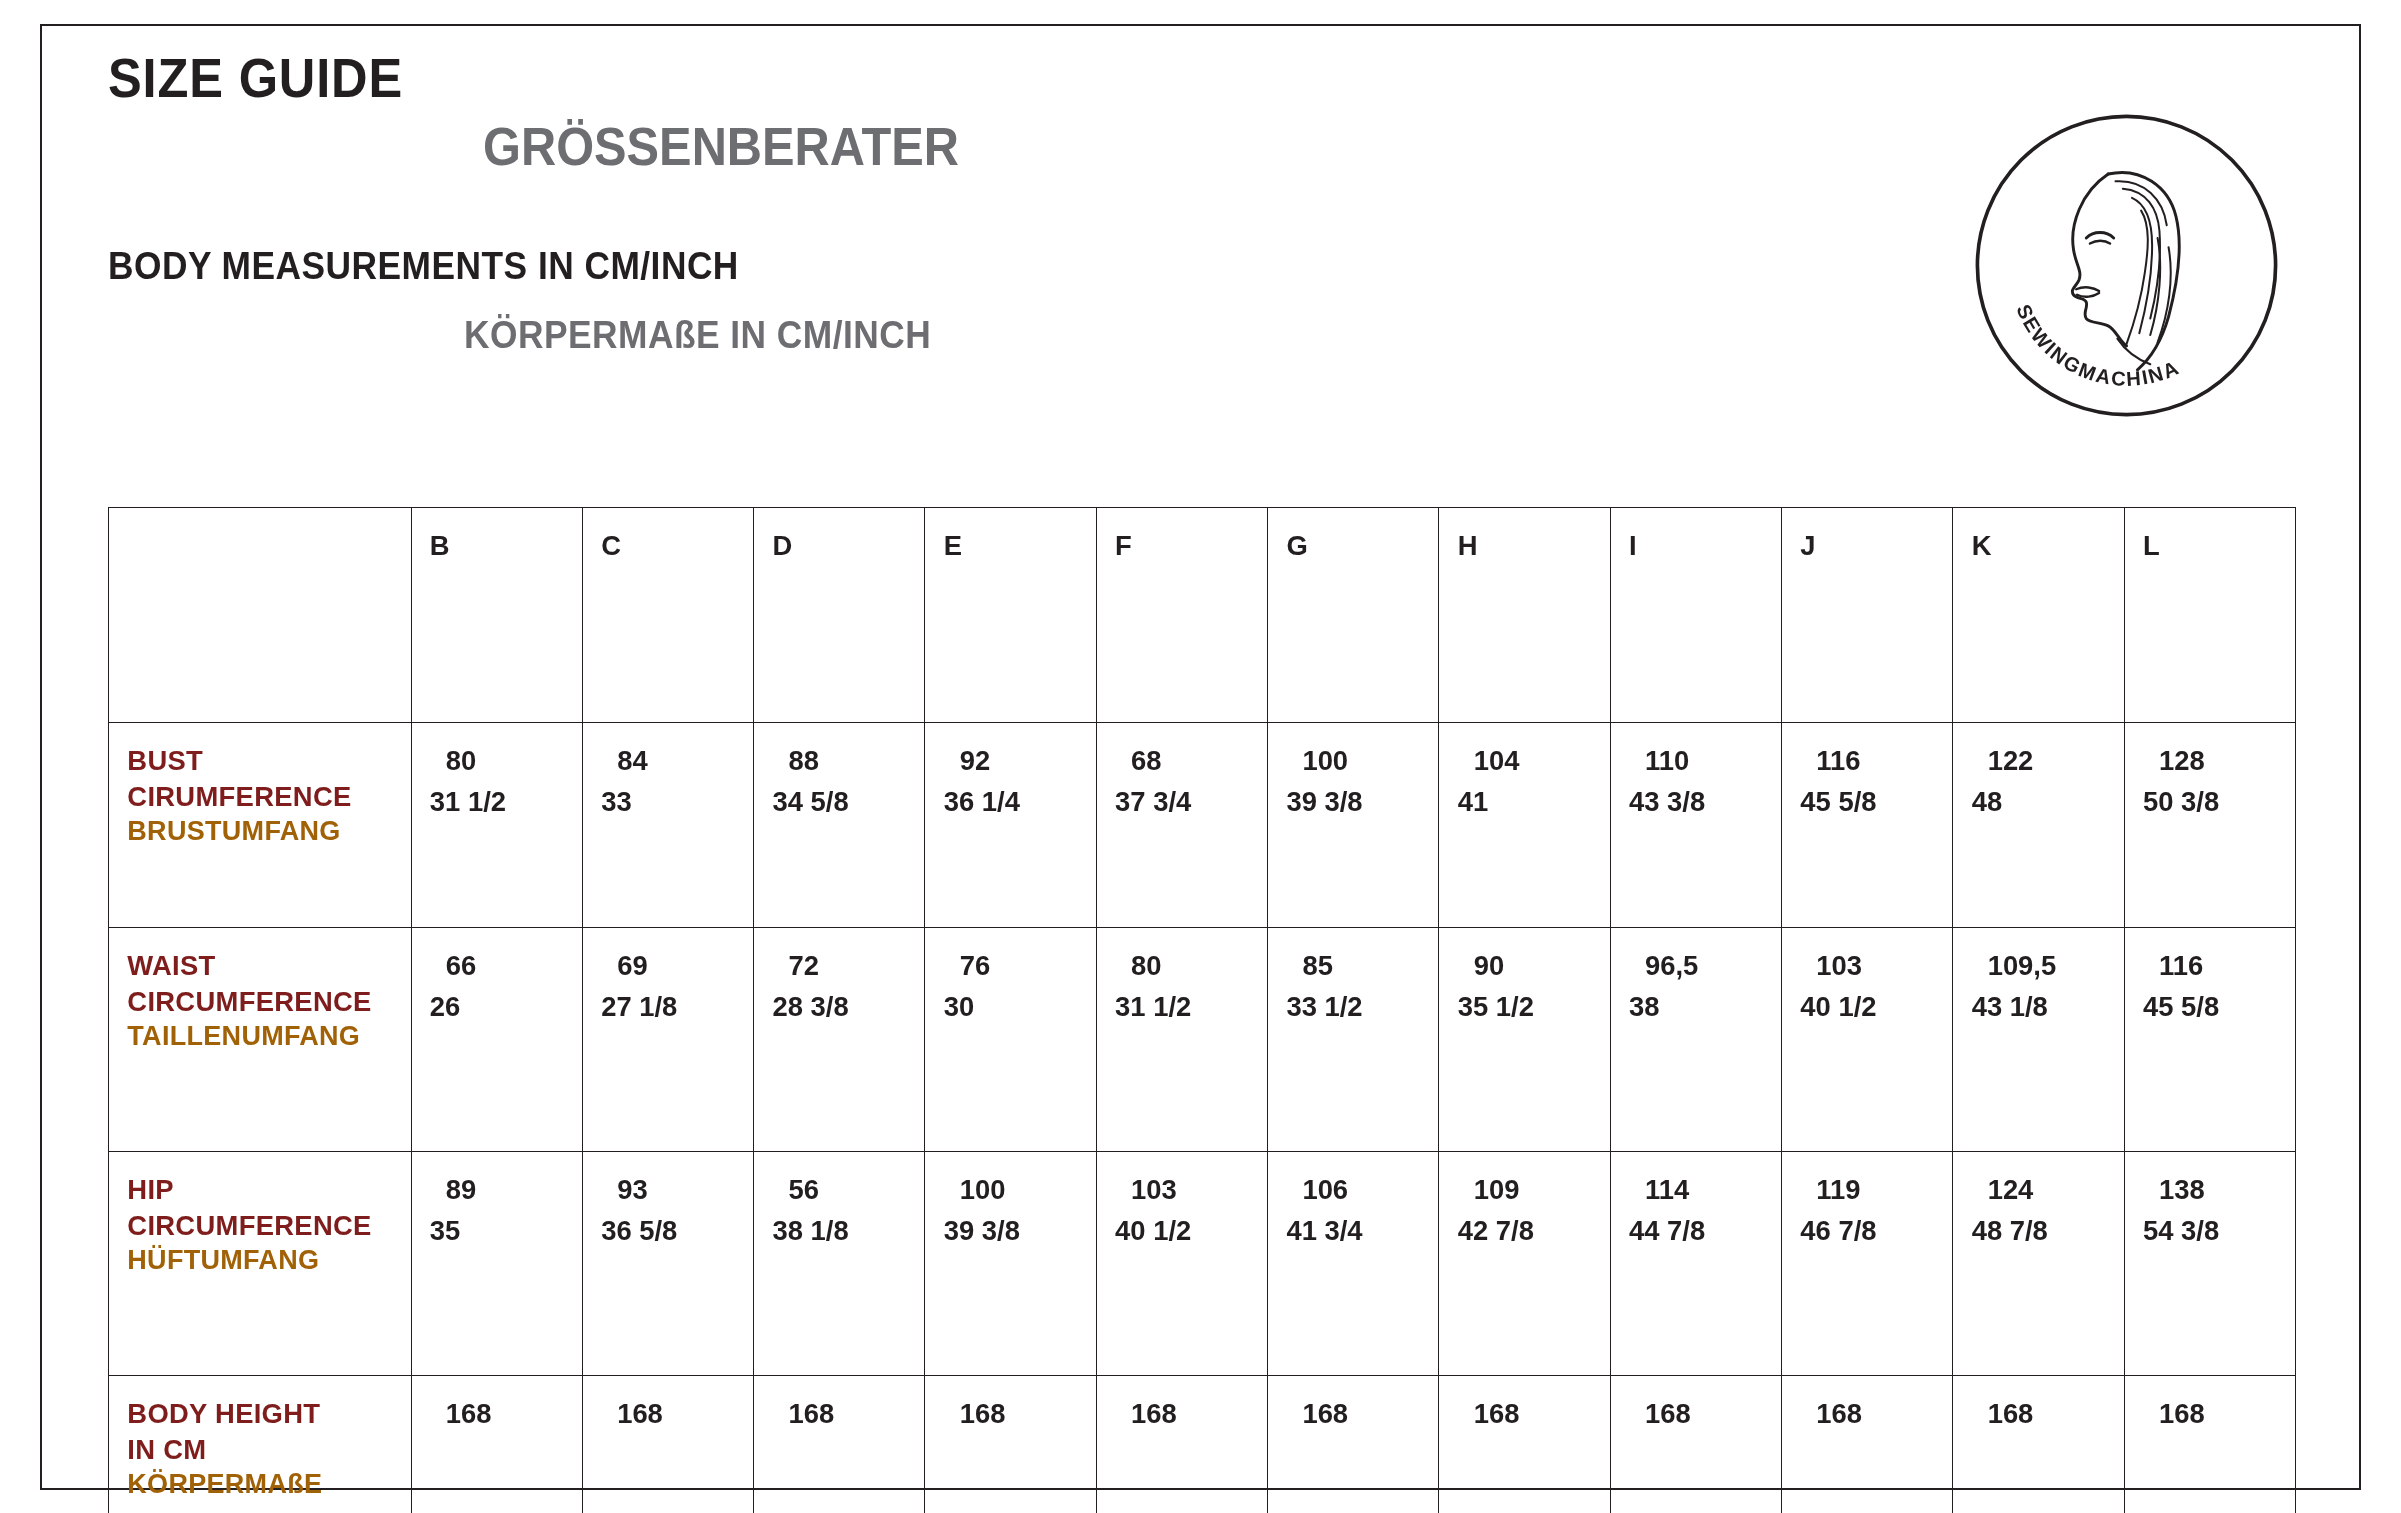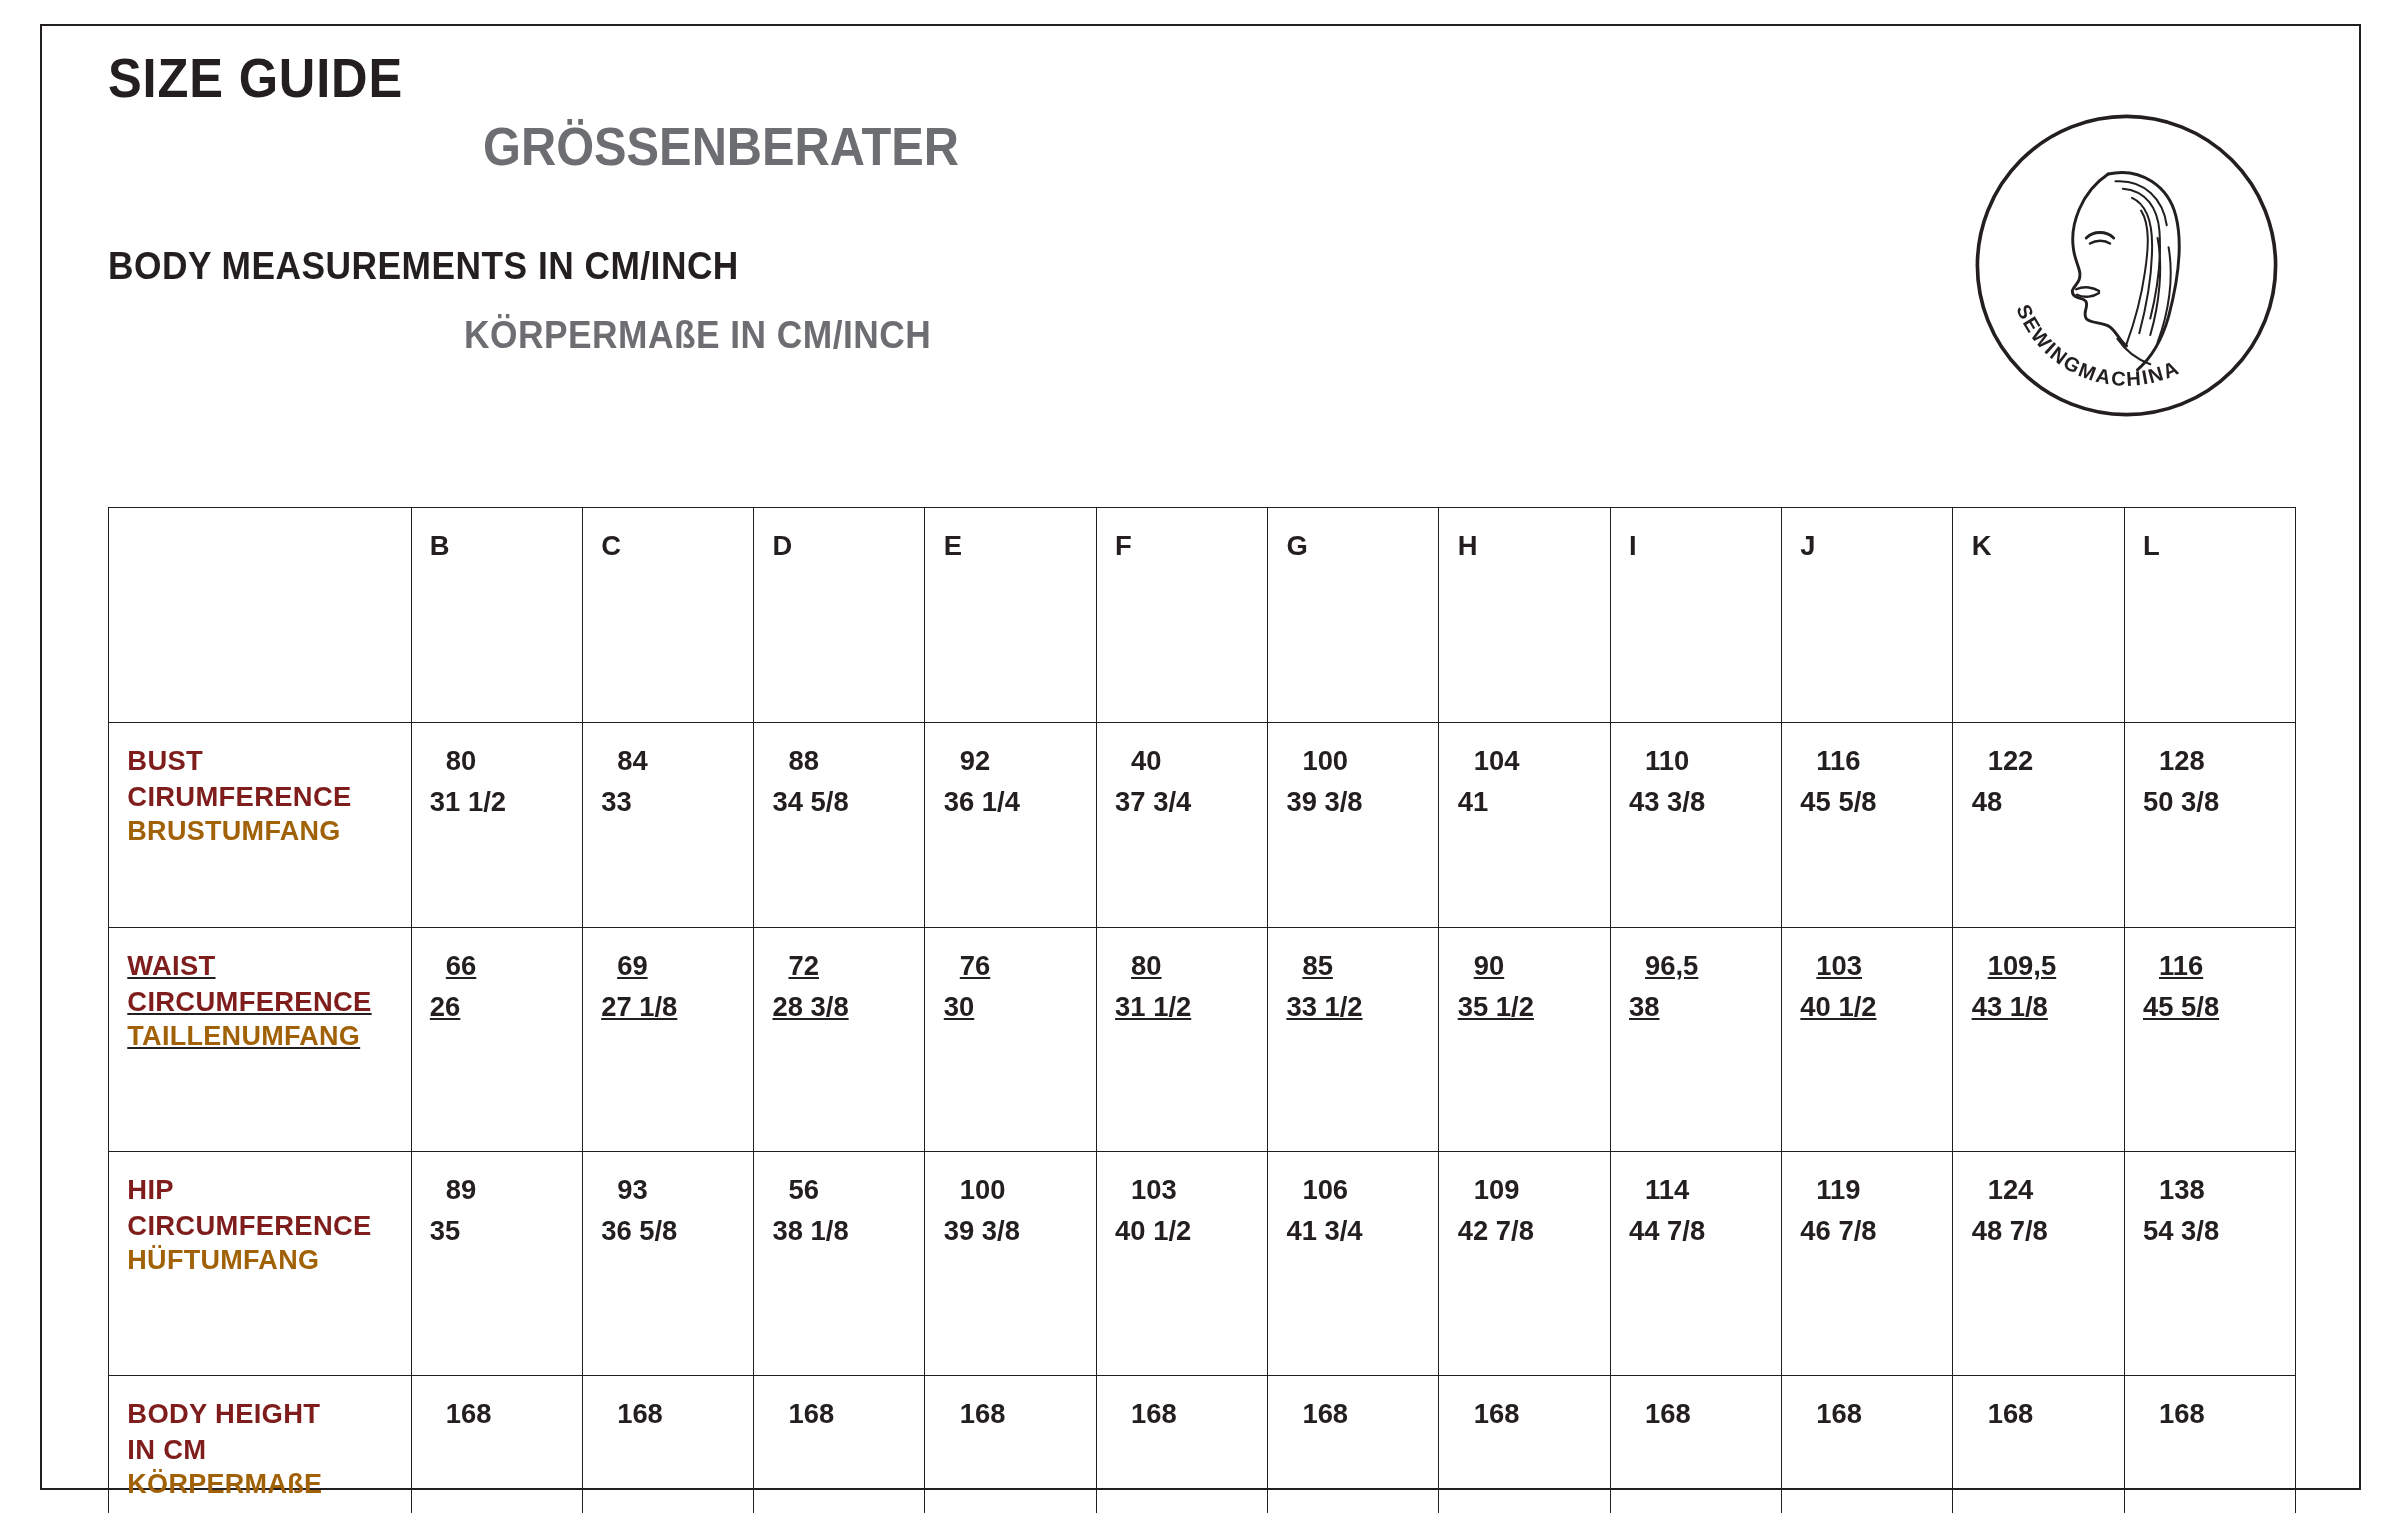--- a/index.html
+++ b/index.html
@@ -131,21 +131,21 @@
     letter-spacing: 0.3px;
     line-height: 1.3;
   }
   .cellcm, .cellin {
     display: block;
     white-space: nowrap;
   }
   .cellcm { margin-bottom: 5.5px; margin-left: 16px; }
 
   tr.r-bust td { height: 164px; }
-  tr.r-waist td { height: 183px; text-decoration: underline; }
+  tr.r-waist td { height: 183px; }
   tr.r-hip td { height: 183px; }
   tr.r-height td { height: 183px; }
 </style>
 </head>
 <body>
 
 <div class="page">
   <div class="frame"></div>
 
   <div class="content">
@@ -233,21 +233,21 @@
           </td>
         <td>
             <span class="cellcm">88</span>
             <span class="cellin">34 5/8</span>
           </td>
         <td>
             <span class="cellcm">92</span>
             <span class="cellin">36 1/4</span>
           </td>
         <td>
-            <span class="cellcm">40</span>
+            <span class="cellcm">68</span>
             <span class="cellin">37 3/4</span>
           </td>
         <td>
             <span class="cellcm">100</span>
             <span class="cellin">39 3/8</span>
           </td>
         <td>
             <span class="cellcm">104</span>
             <span class="cellin">41</span>
           </td>

